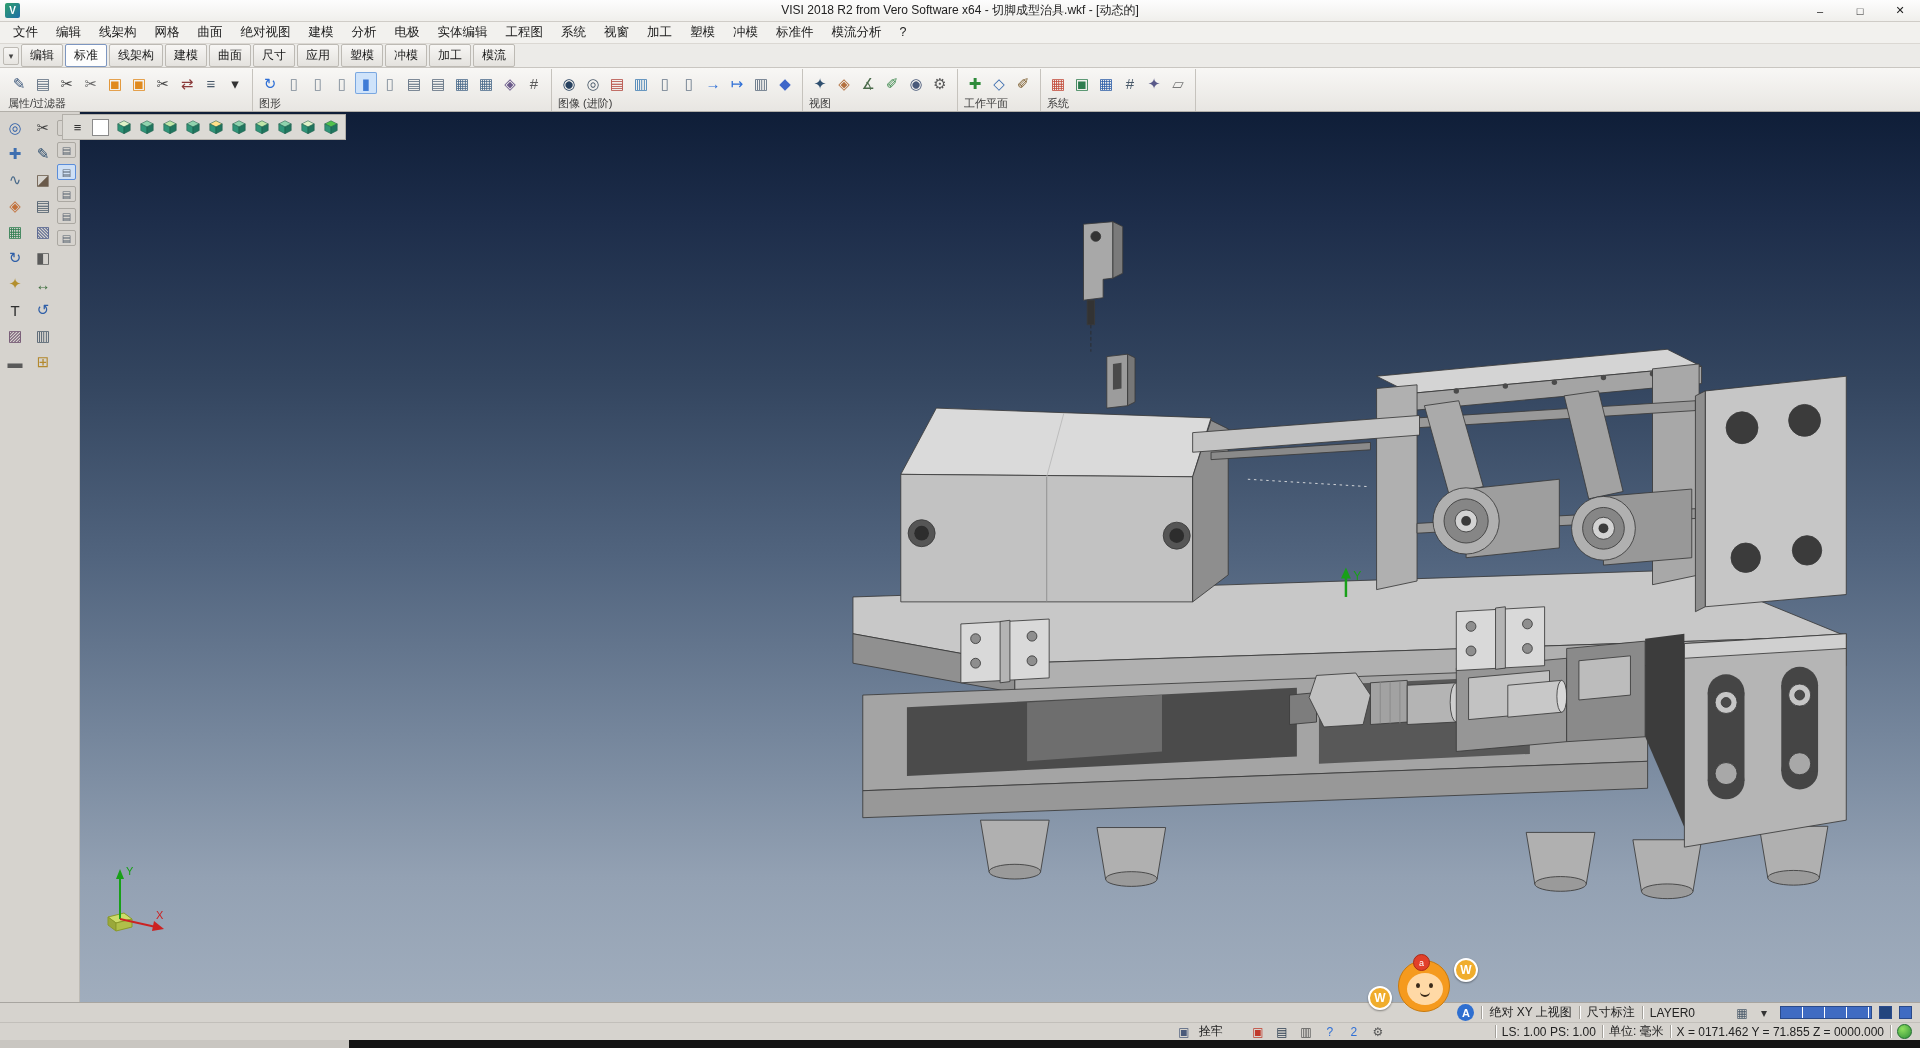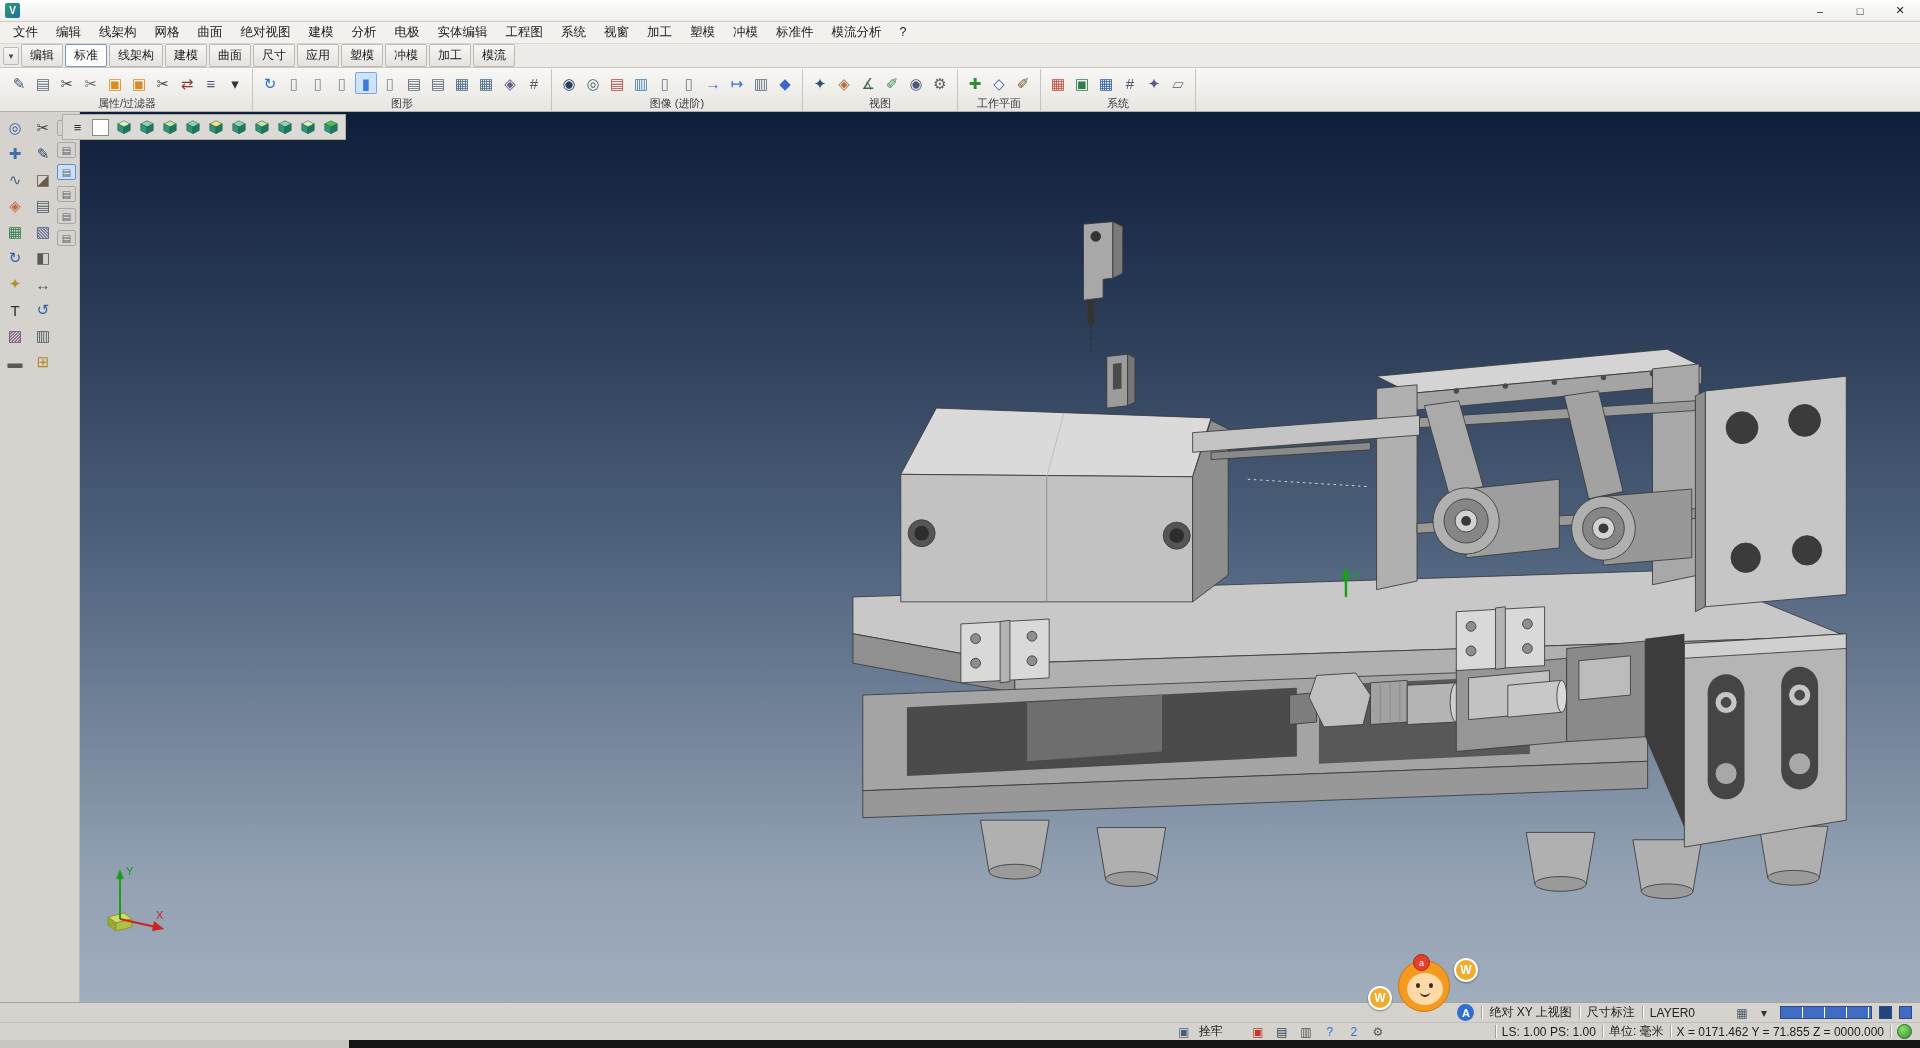--- a/index.html
+++ b/index.html
@@ -23,21 +23,21 @@
   .tab { padding:2px 8px; font-size:12px; border:1px solid #bdbab4; background:linear-gradient(#f7f6f4,#e4e2de); border-radius:2px; white-space:nowrap; }
   .tab.selected { background:#fdfdfd; border-color:#7d96c0; box-shadow:inset 0 1px 0 #fff; }
 
   
   .toolbar { height:44px; background:linear-gradient(#f8f7f5,#e8e6e2); border-bottom:1px solid #b2afa9; display:flex; align-items:stretch; padding:1px 2px 0; }
   .tb-group { display:flex; flex-direction:column; padding:1px 6px 0; border-right:1px solid #c6c3bd; }
   .tb-icons { display:flex; gap:2px; align-items:center; height:27px; }
   .tb-icon { width:22px; height:22px; display:flex; align-items:center; justify-content:center; border-radius:2px; }
   .tb-icon .glyph { font-size:15px; line-height:1; color:var(--icon-color,#44506a); }
   .tb-icon.highlight { background:#cfe3fa; box-shadow:inset 0 0 0 1px #7aa7e0; }
-  .tb-label { text-align:center; font-size:11px; color:#3a3a3a; margin-top:0; white-space:nowrap; }
+  .tb-label { text-align:left; font-size:11px; color:#3a3a3a; margin-top:0; white-space:nowrap; }
   .tb-fill { flex:1; }
 
   
   .viewbar { position:absolute; left:62px; top:114px; height:26px; display:flex; align-items:center; gap:2px; background:#dcdad5; border:1px solid #b2afa9; padding:1px 4px; z-index:6; }
   .vb-btn { width:21px; height:21px; display:flex; align-items:center; justify-content:center; border-radius:2px; }
   .vb-menu { font-size:13px; color:#333; }
   .vb-blank { width:17px; height:17px; background:#fff; border:1px solid #8a8a8a; }
   .cube-btn svg { display:block; }
   .c-top { fill:var(--cube-top,#8fd3ae); stroke:#1c5c4a; stroke-width:.6; }
   .c-left { fill:#2f9478; stroke:#1c5c4a; stroke-width:.6; }
@@ -86,20 +86,21 @@
   .swatch { width:13px; height:13px; border:1px solid #2a4a8a; }
   .sw-blue { background:#3f6bc2; } .sw-dark { background:#23457e; }
   .globe { width:15px; height:15px; border-radius:50%; background:radial-gradient(circle at 35% 30%,#8fe05f,#2e8f3a); border:1px solid #1f6f2d; }
   .gap-lg { width:96px; }
 </style>
 </head>
 <body>
 
 <div class="titlebar">
   <div class="app-icon">V</div>
+  <div class="title-text">VISI 2018 R2 from Vero Software x64 - 切脚成型治具.wkf - [动态的]</div>
   <div class="win-controls">
     <div class="win-btn">–</div>
     <div class="win-btn">□</div>
     <div class="win-btn close">✕</div>
   </div>
 </div>
 
 <div class="menubar">
   <div class="menu-item">文件</div>
     <div class="menu-item">编辑</div>

